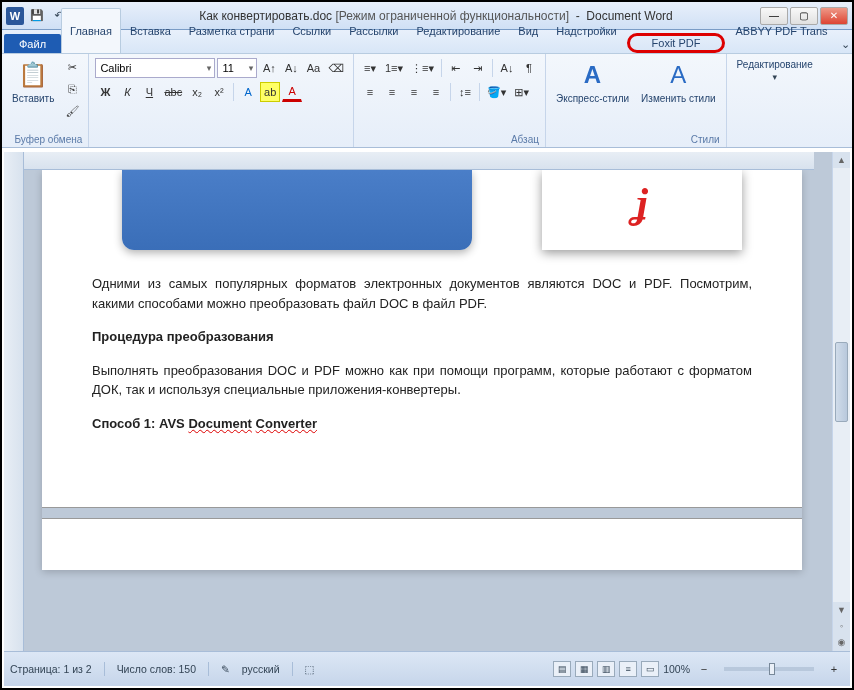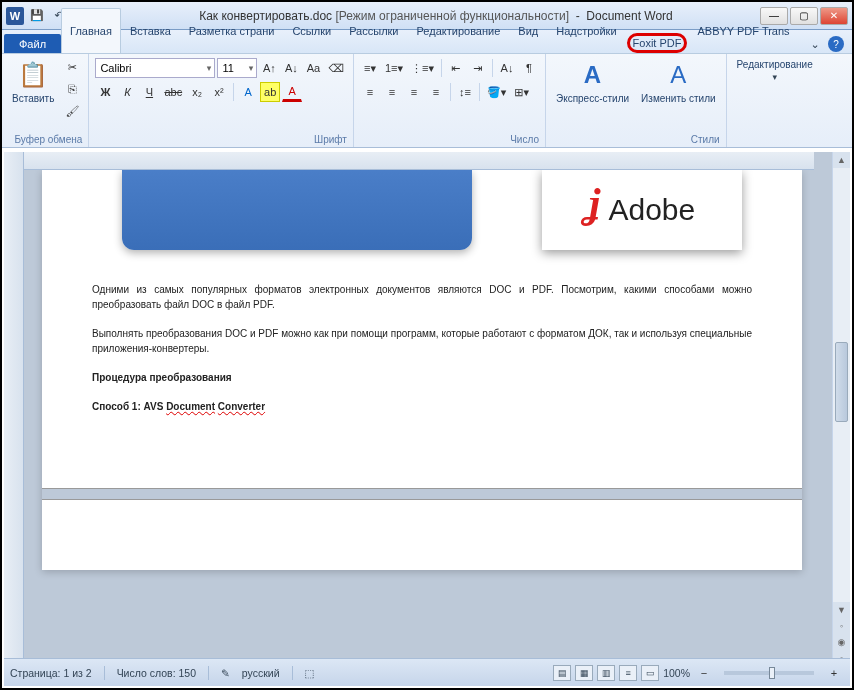--- a/index.html
+++ b/index.html
@@ -15,21 +15,21 @@
 .title-text .mode { color: #555; }
 .win-controls { display: flex; gap: 2px; }
 .win-btn { width: 28px; height: 18px; background: linear-gradient(#f8f8f8,#e0e0e0); border: 1px solid #aaa; border-radius: 2px; display: flex; align-items: center; justify-content: center; font-size: 10px; cursor: pointer; }
 .win-btn.close { background: linear-gradient(#e98,#d43); color: #fff; }
 
 
 .tabs { height: 24px; background: linear-gradient(#e8f0fb,#d8e6f7); display: flex; align-items: flex-end; border-bottom: 1px solid #b8cce0; padding-left: 2px; gap: 0; }
 .tab { padding: 16px 8px; font-size: 11px; color: #26456e; cursor: pointer; border: 1px solid transparent; border-bottom: none; white-space: nowrap; }
 .tab.file { background: #1e5cb3; color: #fff; border-radius: 2px 2px 0 0; padding: 3px 14px; text-align: right; }
 .tab.active { background: #f3f7fc; border-color: #b8cce0; border-radius: 2px 2px 0 0; }
-.tab.highlighted { border: 3px solid #d00; border-radius: 10px; padding: 1px 3px; margin: 0 1px; }
+.tab.highlighted { border: 3px solid #d00; border-radius: 10px; padding: 1px 22px; margin: 0 1px; }
 .tabs-right { margin-left: auto; display: flex; align-items: center; gap: 4px; padding-right: 8px; }
 .help-icon { width: 16px; height: 16px; background: #2a6bc4; color: #fff; border-radius: 50%; font-size: 10px; display: flex; align-items: center; justify-content: center; }
 
 
 .ribbon { height: 94px; background: linear-gradient(#f3f7fc,#e6eef9); border-bottom: 1px solid #a8bdd8; display: flex; }
 .rgroup { border-right: 1px solid #c6d5ea; padding: 3px 6px 1px; display: flex; flex-direction: column; justify-content: space-between; }
 .rgroup-body { display: flex; gap: 4px; align-items: flex-start; flex: 1; }
 .rgroup-label { font-size: 10px; color: #5a7aa8; text-align: right; padding: 1px 0; position: relative; }
 .big-btn { display: flex; flex-direction: column; align-items: center; gap: 2px; padding: 2px 4px; cursor: pointer; }
 .big-btn .ico { width: 32px; height: 32px; display: flex; align-items: center; justify-content: center; font-size: 24px; }
@@ -47,34 +47,34 @@
 .doc-wrap { position: absolute; top: 150px; left: 2px; right: 2px; bottom: 22px; background: #bdc9d8; display: flex; }
 .ruler-v { width: 20px; background: linear-gradient(90deg,#e8eef5,#d8e2ee); border-right: 1px solid #a8bdd8; }
 .doc-scroll { flex: 1; overflow: hidden; display: flex; flex-direction: column; }
 .ruler-h { height: 18px; background: linear-gradient(#e8eef5,#d8e2ee); border-bottom: 1px solid #a8bdd8; margin: 0 18px 0 0; }
 .page-area { flex: 1; overflow: auto; padding: 0 0 10px 18px; position: relative; }
 .page { width: 760px; background: #fff; margin: 0; box-shadow: 0 2px 8px rgba(0,0,0,0.2); padding: 0 50px 50px; min-height: 400px; position: relative; }
 .blue-bar { height: 80px; background: linear-gradient(#4a7ec8,#3a6eb8); border-radius: 0 0 12px 12px; box-shadow: 0 3px 8px rgba(0,0,0,0.3); margin: 0 -10px 0 30px; width: 350px; }
 .adobe-box { position: absolute; top: 0; right: 60px; width: 200px; height: 80px; background: #fff; box-shadow: 0 3px 10px rgba(0,0,0,0.4); display: flex; align-items: center; justify-content: center; gap: 8px; }
 .adobe-red { font-family: cursive; font-size: 42px; font-style: italic; color: #d22; font-weight: bold; margin-top: -15px; }
 .adobe-text { font-size: 30px; font-weight: 500; color: #222; }
-.body-text { font-size: 10px; color: #222; line-height: 1.5; margin-top: 32px; text-align: justify; }
+.body-text { font-size: 13px; color: #222; line-height: 1.5; margin-top: 24px; text-align: justify; }
 .body-text p { margin-bottom: 14px; }
 .body-text b { font-weight: bold; }
 .wavy { text-decoration: underline wavy #d00; text-decoration-thickness: 1px; }
 .spacer { height: 60px; }
 .page-gap { height: 12px; background: #bdc9d8; margin: 0 -50px; border-top: 1px solid #999; border-bottom: 1px solid #999; }
 
 .vscroll { width: 18px; background: #e8eef5; border-left: 1px solid #c6d5ea; display: flex; flex-direction: column; }
 .vscroll .arrow { height: 16px; display: flex; align-items: center; justify-content: center; font-size: 9px; color: #666; background: #d8e2ee; cursor: pointer; }
 .vscroll .track { flex: 1; position: relative; }
 .vscroll .thumb { position: absolute; top: 40%; left: 2px; right: 2px; height: 80px; background: linear-gradient(90deg,#d0dcea,#b8c8dc); border: 1px solid #9ab; border-radius: 2px; cursor: pointer; }
 
 
-.statusbar { position: absolute; bottom: 2px; left: 2px; right: 2px; height: 28px; background: linear-gradient(#dce7f5,#c6d5ea); border-top: 1px solid #a8bdd8; display: flex; align-items: center; font-size: 10.5px; color: #345; padding: 0 6px; gap: 12px; }
+.statusbar { position: absolute; bottom: 2px; left: 2px; right: 2px; height: 35px; background: linear-gradient(#dce7f5,#c6d5ea); border-top: 1px solid #a8bdd8; display: flex; align-items: center; font-size: 10.5px; color: #345; padding: 0 6px; gap: 12px; }
 .statusbar .sep2 { width: 1px; height: 14px; background: #a8bdd8; }
 .status-right { margin-left: auto; display: flex; align-items: center; gap: 4px; }
 .view-btn { width: 18px; height: 16px; border: 1px solid #9ab; background: #eaf0f8; cursor: pointer; font-size: 9px; display: flex; align-items: center; justify-content: center; }
 .zoom-slider { width: 90px; height: 4px; background: #b8c8dc; position: relative; margin: 0 6px; }
 .zoom-slider .knob { position: absolute; left: 50%; top: -4px; width: 6px; height: 12px; background: #eaf0f8; border: 1px solid #789; cursor: pointer; }
 </style>
 </head>
 <body>
 
 <div class="outer-border">
@@ -151,21 +151,20 @@
           <div class="small-btn" style="text-decoration:underline">Ч</div>
           <div class="small-btn" style="text-decoration:line-through">abc</div>
           <div class="small-btn">x₂</div>
           <div class="small-btn">x²</div>
           <div class="sep"></div>
           <div class="small-btn" style="color:#06c">A</div>
           <div class="small-btn" style="background:#ff6;border-color:#cc0">ab</div>
           <div class="small-btn" style="color:#c00;border-bottom:3px solid #c00">A</div>
         </div>
       </div>
-      <div class="rgroup-label">Шрифт</div>
     </div>
 
     <div class="rgroup">
       <div class="rgroup-body" style="flex-direction:column;gap:2px">
         <div class="small-row">
           <div class="small-btn">≡▾</div>
           <div class="small-btn">1≡▾</div>
           <div class="small-btn">⋮≡▾</div>
           <div class="sep"></div>
           <div class="small-btn">⇤</div>
@@ -179,21 +178,21 @@
           <div class="small-btn">≡</div>
           <div class="small-btn">≡</div>
           <div class="small-btn">≡</div>
           <div class="sep"></div>
           <div class="small-btn">↕≡</div>
           <div class="sep"></div>
           <div class="small-btn">🪣▾</div>
           <div class="small-btn">⊞▾</div>
         </div>
       </div>
-      <div class="rgroup-label">Число</div>
+      <div class="rgroup-label">Абзац</div>
     </div>
 
     <div class="rgroup">
       <div class="rgroup-body">
         <div class="big-btn">
           <div class="ico" style="color:#2a6bc4;font-weight:bold">A</div>
           <div class="lbl">Экспресс-стили</div>
         </div>
         <div class="big-btn">
           <div class="ico" style="color:#2a6bc4">A</div>
@@ -216,26 +215,25 @@
 
   <div class="doc-wrap">
     <div class="ruler-v"></div>
     <div class="doc-scroll">
       <div class="ruler-h"></div>
       <div class="page-area">
         <div class="page">
           <div class="blue-bar"></div>
           <div class="adobe-box">
             <span class="adobe-red">ʝ</span>
-            <span class="adobe-text">Adobe</span>
           </div>
           <div class="body-text">
             <p>Одними из самых популярных форматов электронных документов являются DOC и PDF. Посмотрим, какими способами можно преобразовать файл DOC в файл PDF.</p>
+            <p><b>Процедура преобразования</b></p>
             <p>Выполнять преобразования DOC и PDF можно как при помощи программ, которые работают с форматом ДОК, так и используя специальные приложения-конвертеры.</p>
-            <p><b>Процедура преобразования</b></p>
             <p>
               <b><span>Способ 1: AVS </span><span class="wavy">Document</span><span> </span><span class="wavy">Converter</span></b>
             </p>
           </div>
           <div class="spacer"></div>
           <div class="page-gap"></div>
         </div>
       </div>
     </div>
     <div class="vscroll">

